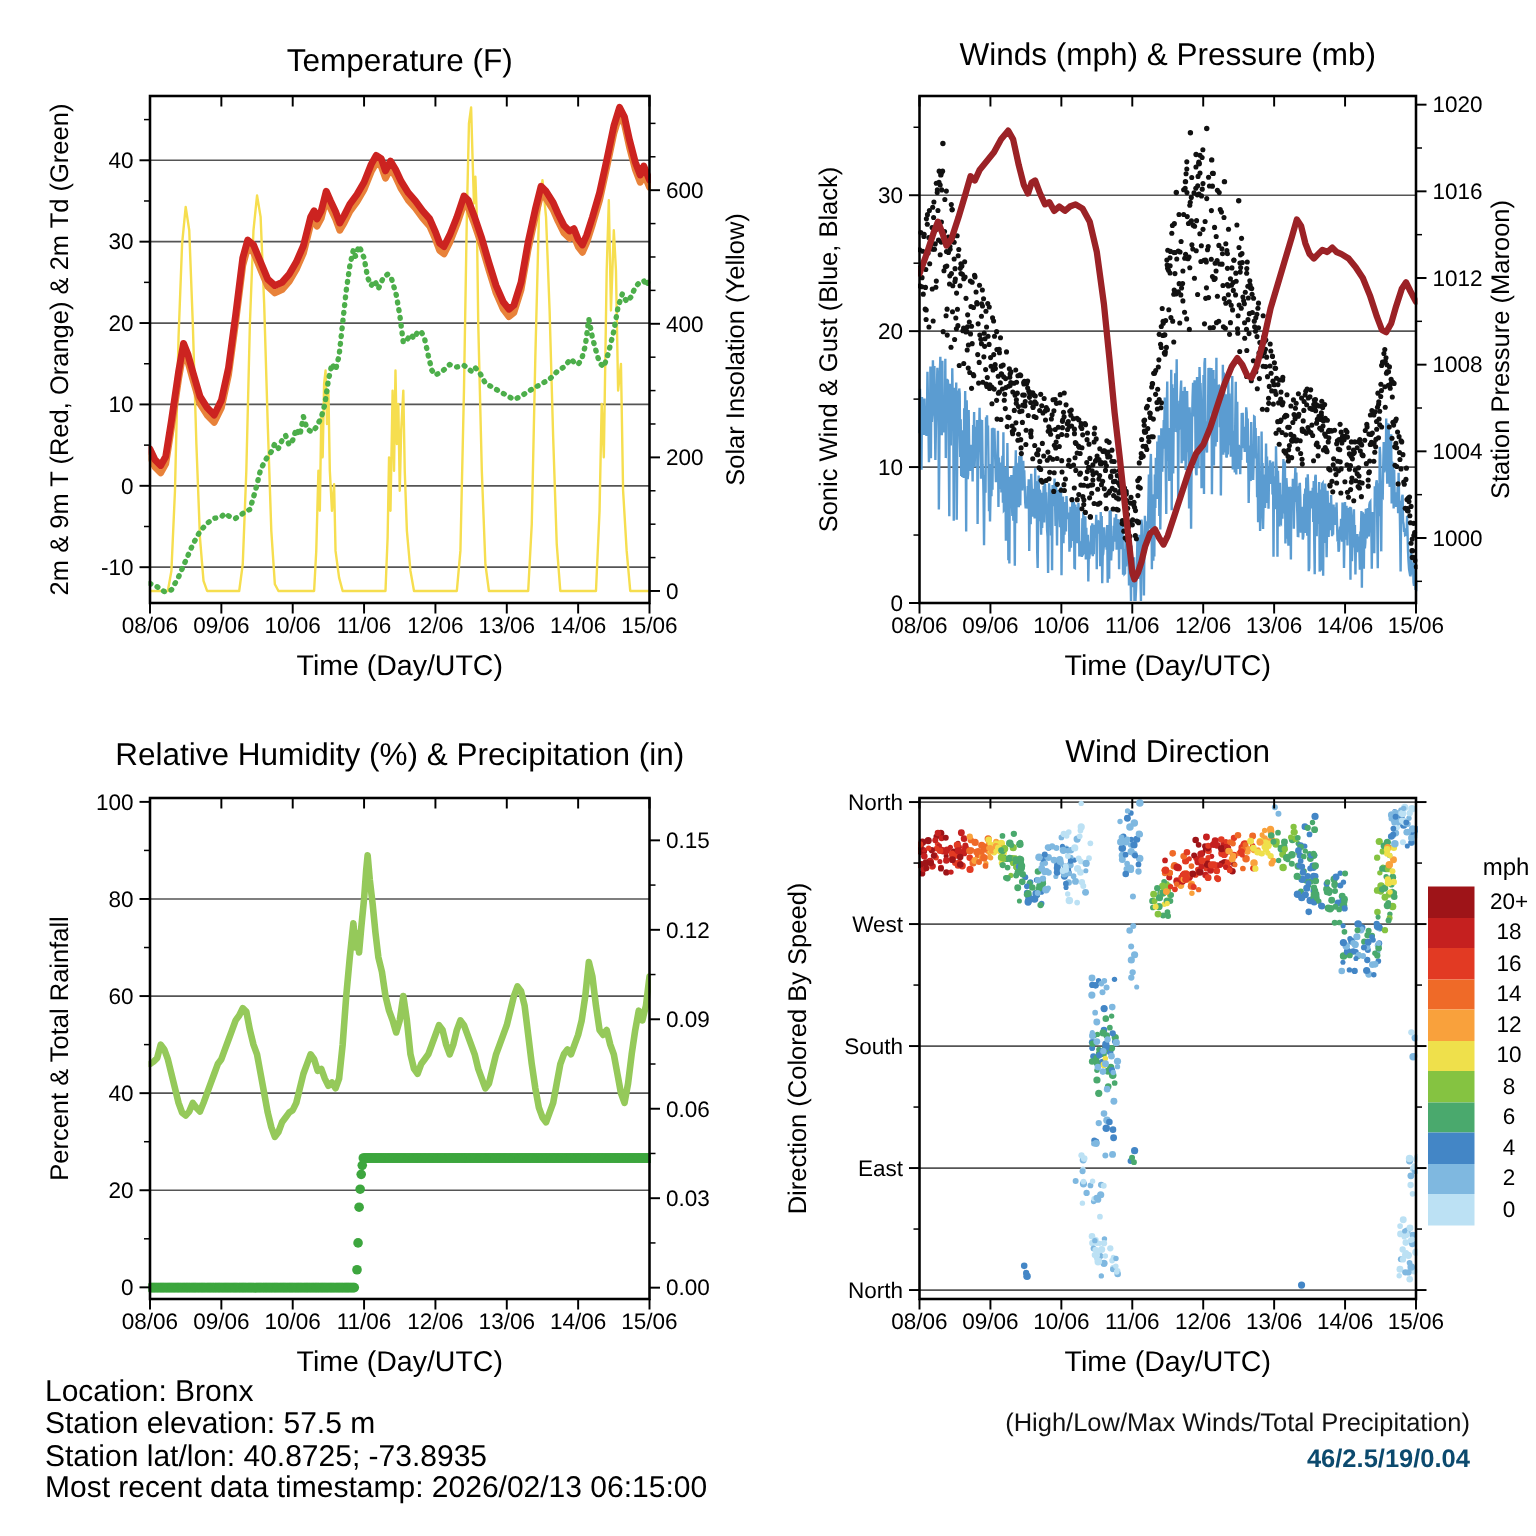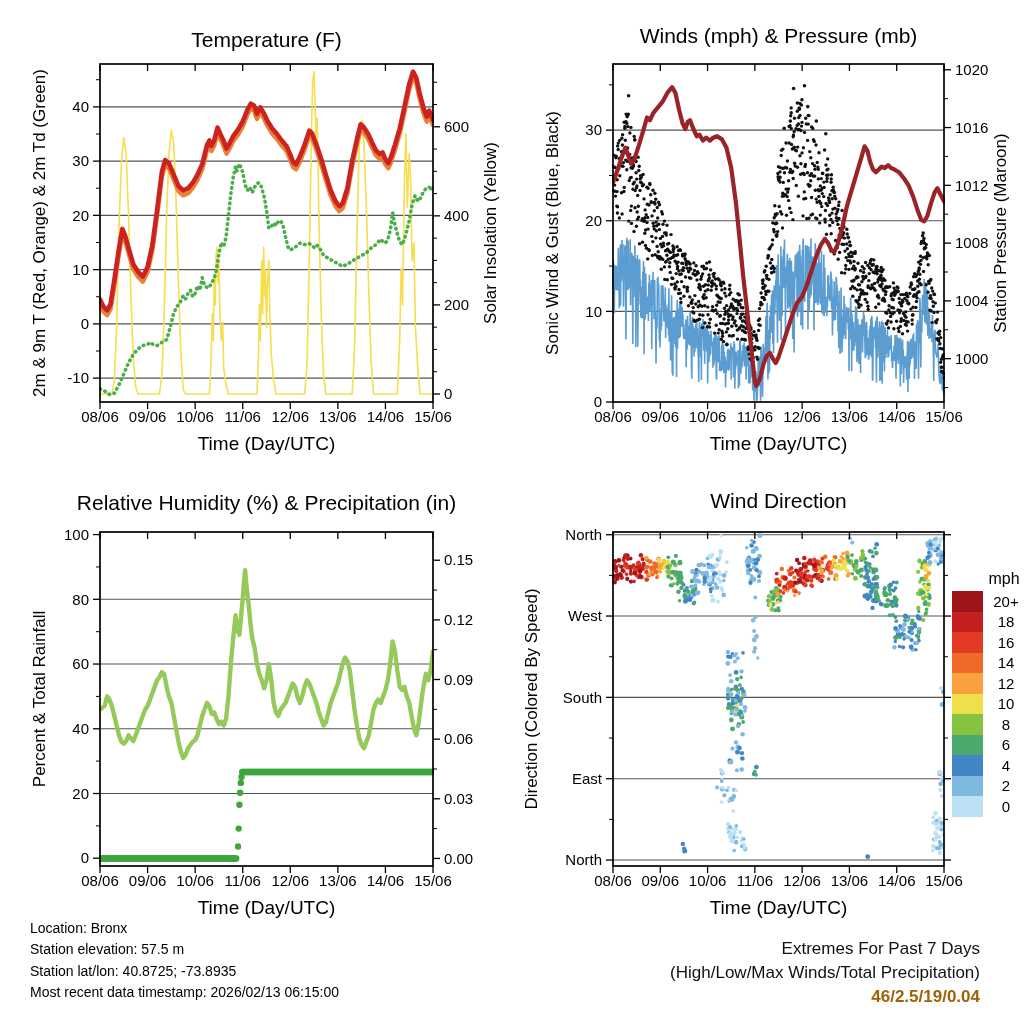--- a/index.html
+++ b/index.html
@@ -1,21 +1,21 @@
 <!DOCTYPE html>
 <html><head>
 <meta charset="utf-8">
 <style>
   html,body{margin:0;padding:0;background:#ffffff;}
   body{width:1024px;height:1024px;position:relative;overflow:hidden;
        font-family:"Liberation Sans", sans-serif;color:#000;}
   #chart-root{position:absolute;left:0;top:0;width:1024px;height:1024px;}
-  .footer-info{position:absolute;left:30px;top:918px;font-size:14px;line-height:21.4px;color:#000;}
+  .footer-info{position:absolute;left:30px;top:918px;font-size:20px;line-height:21.4px;color:#000;}
   .extremes{position:absolute;right:44px;top:937px;text-align:right;font-size:17px;line-height:24px;color:#111;}
-  .extremes-value{color:#a16207;font-weight:bold;}
+  .extremes-value{color:#0c4a6e;font-weight:bold;}
   .colorbar{position:absolute;left:952px;top:570px;width:86px;}
   .colorbar-title{font-size:16px;margin-left:30px;margin-bottom:3px;text-align:center;width:44px;}
   .cb-row{display:flex;align-items:center;height:20.5px;}
   .cb-swatch{width:31px;height:20.5px;}
   .cb-label{width:46px;text-align:center;font-size:15px;}
 </style>
 </head>
 <body>
 
 <div id="chart-root"><svg width="1024" height="1024" viewBox="0 0 1024 1024">
@@ -2904,16 +2904,15 @@
 </div>
 
 <div class="footer-info">
   <div>Location: Bronx</div>
   <div>Station elevation: 57.5 m</div>
   <div>Station lat/lon: 40.8725; -73.8935</div>
   <div>Most recent data timestamp: 2026/02/13 06:15:00</div>
 </div>
 
 <div class="extremes">
-  <div>Extremes For Past 7 Days</div>
   <div>(High/Low/Max Winds/Total Precipitation)</div>
   <div class="extremes-value">46/2.5/19/0.04</div>
 </div>
 
 </body></html>

